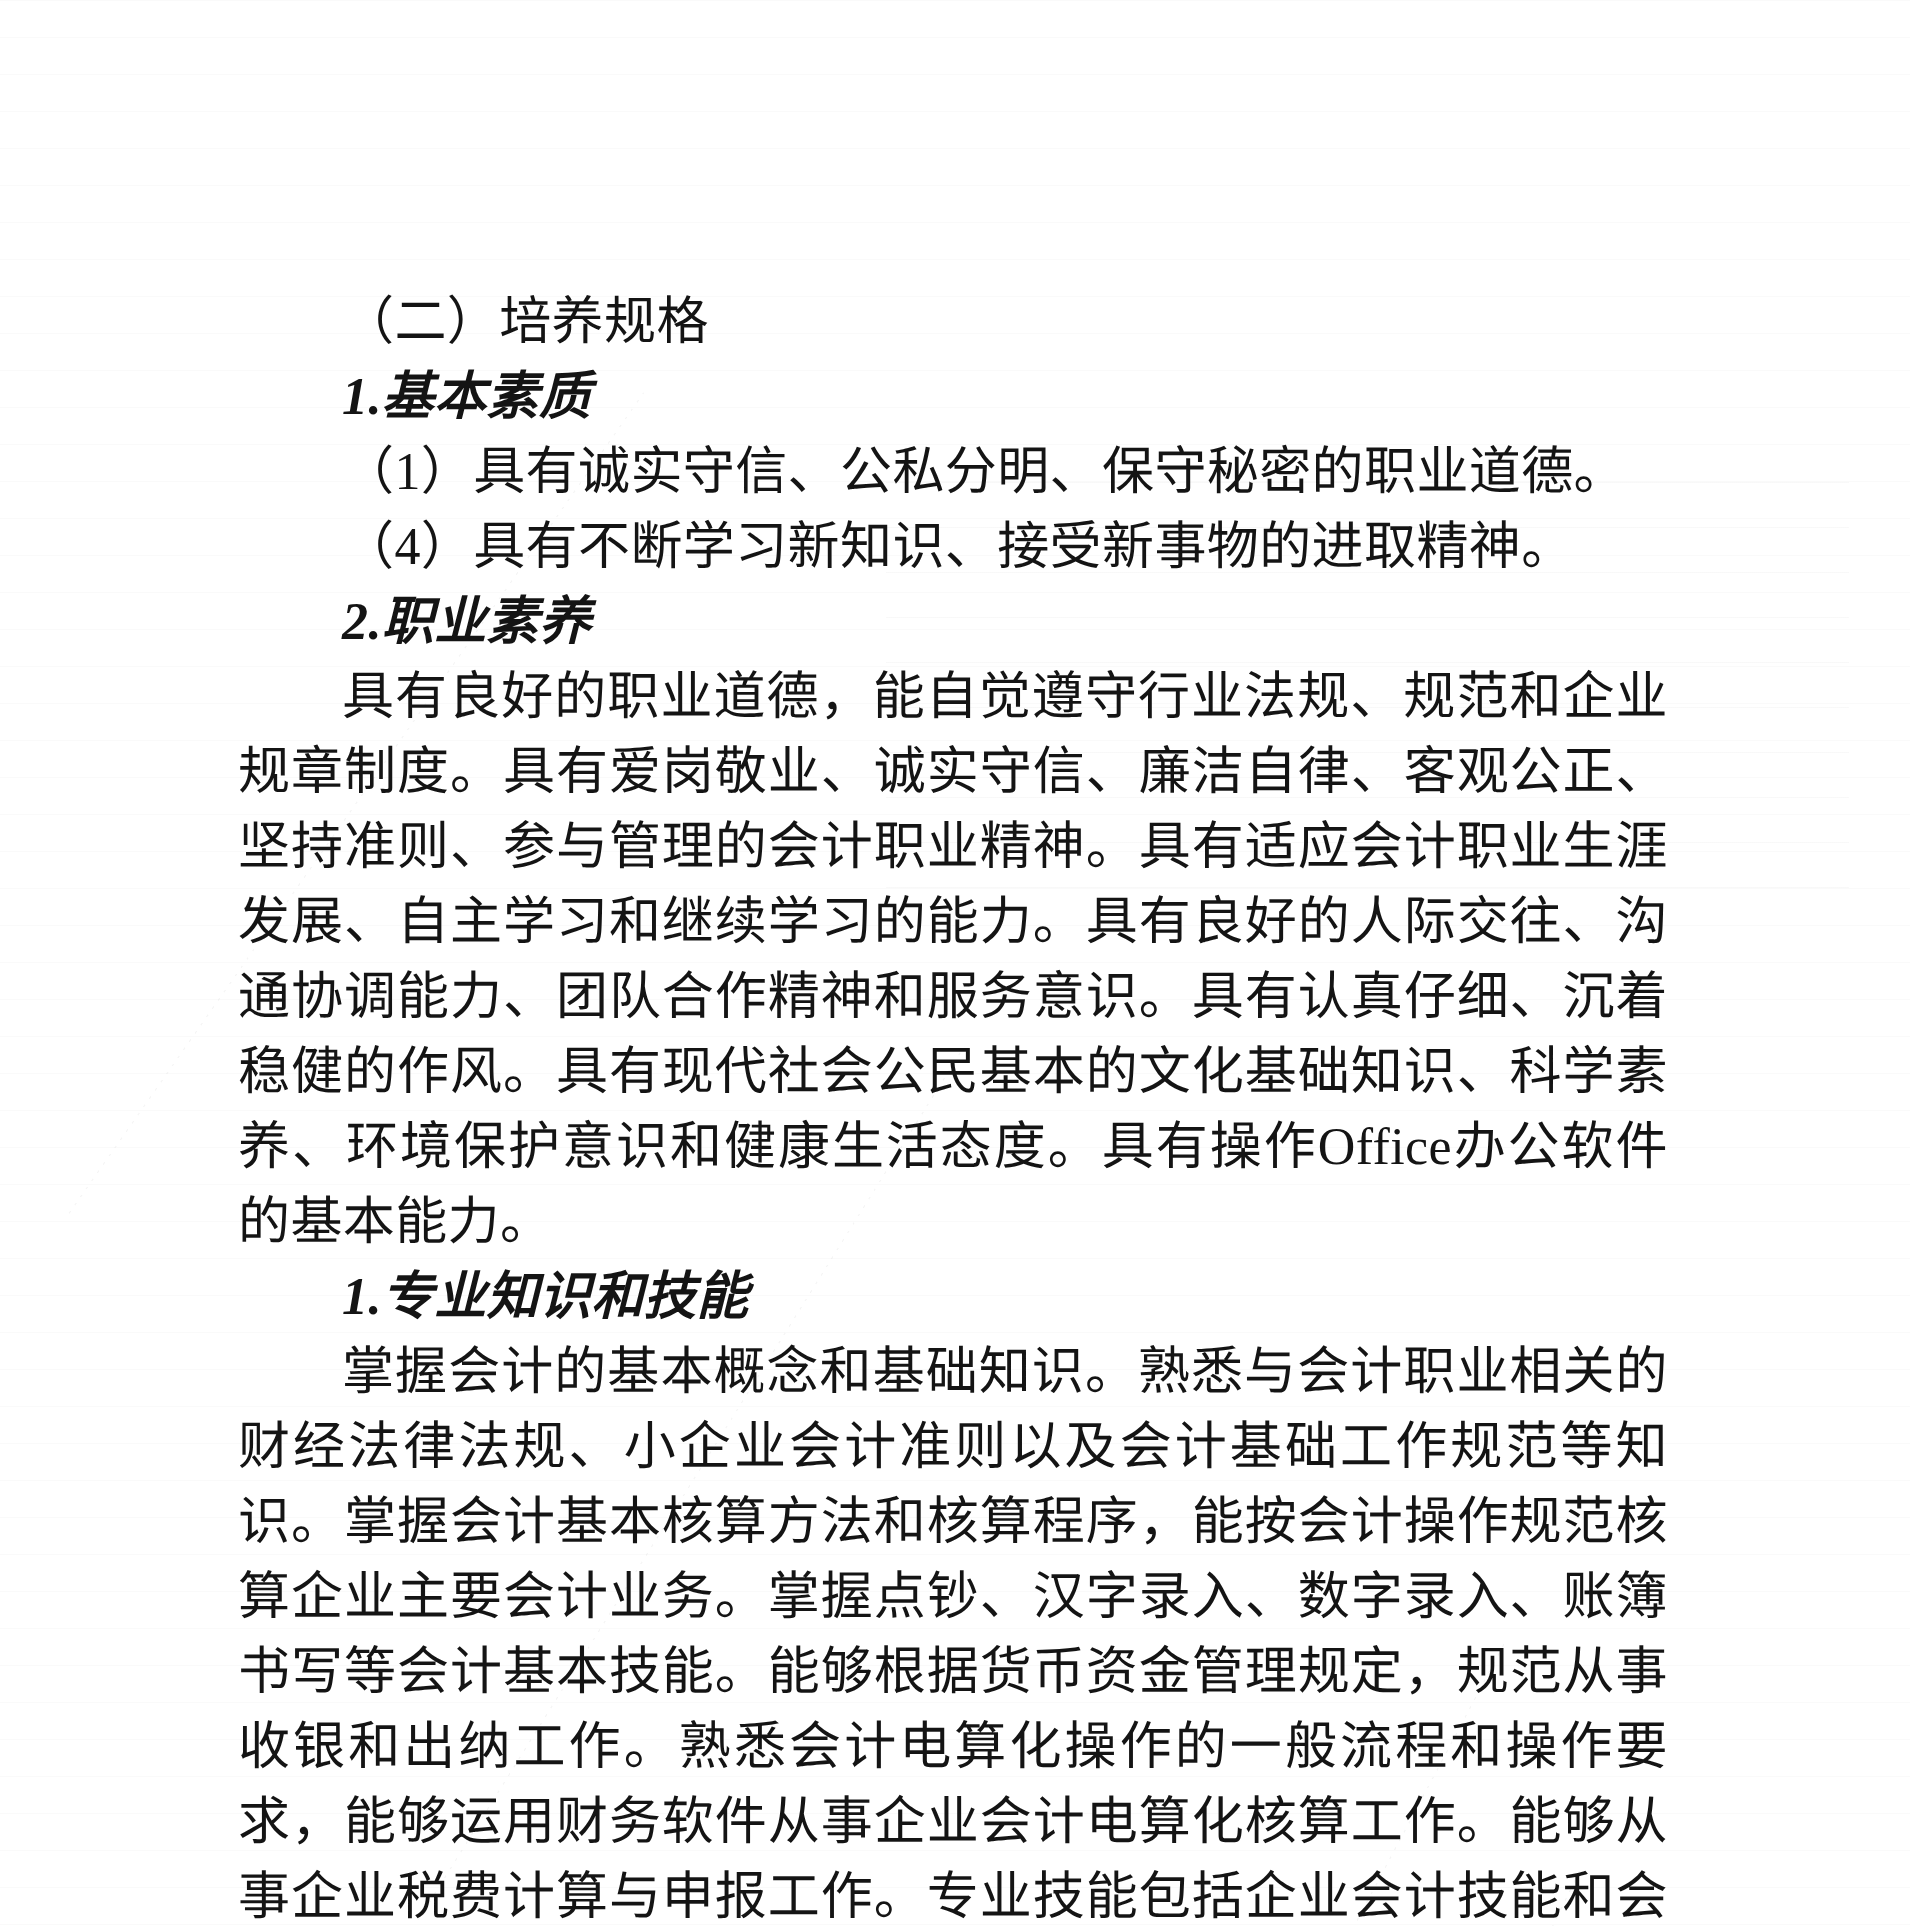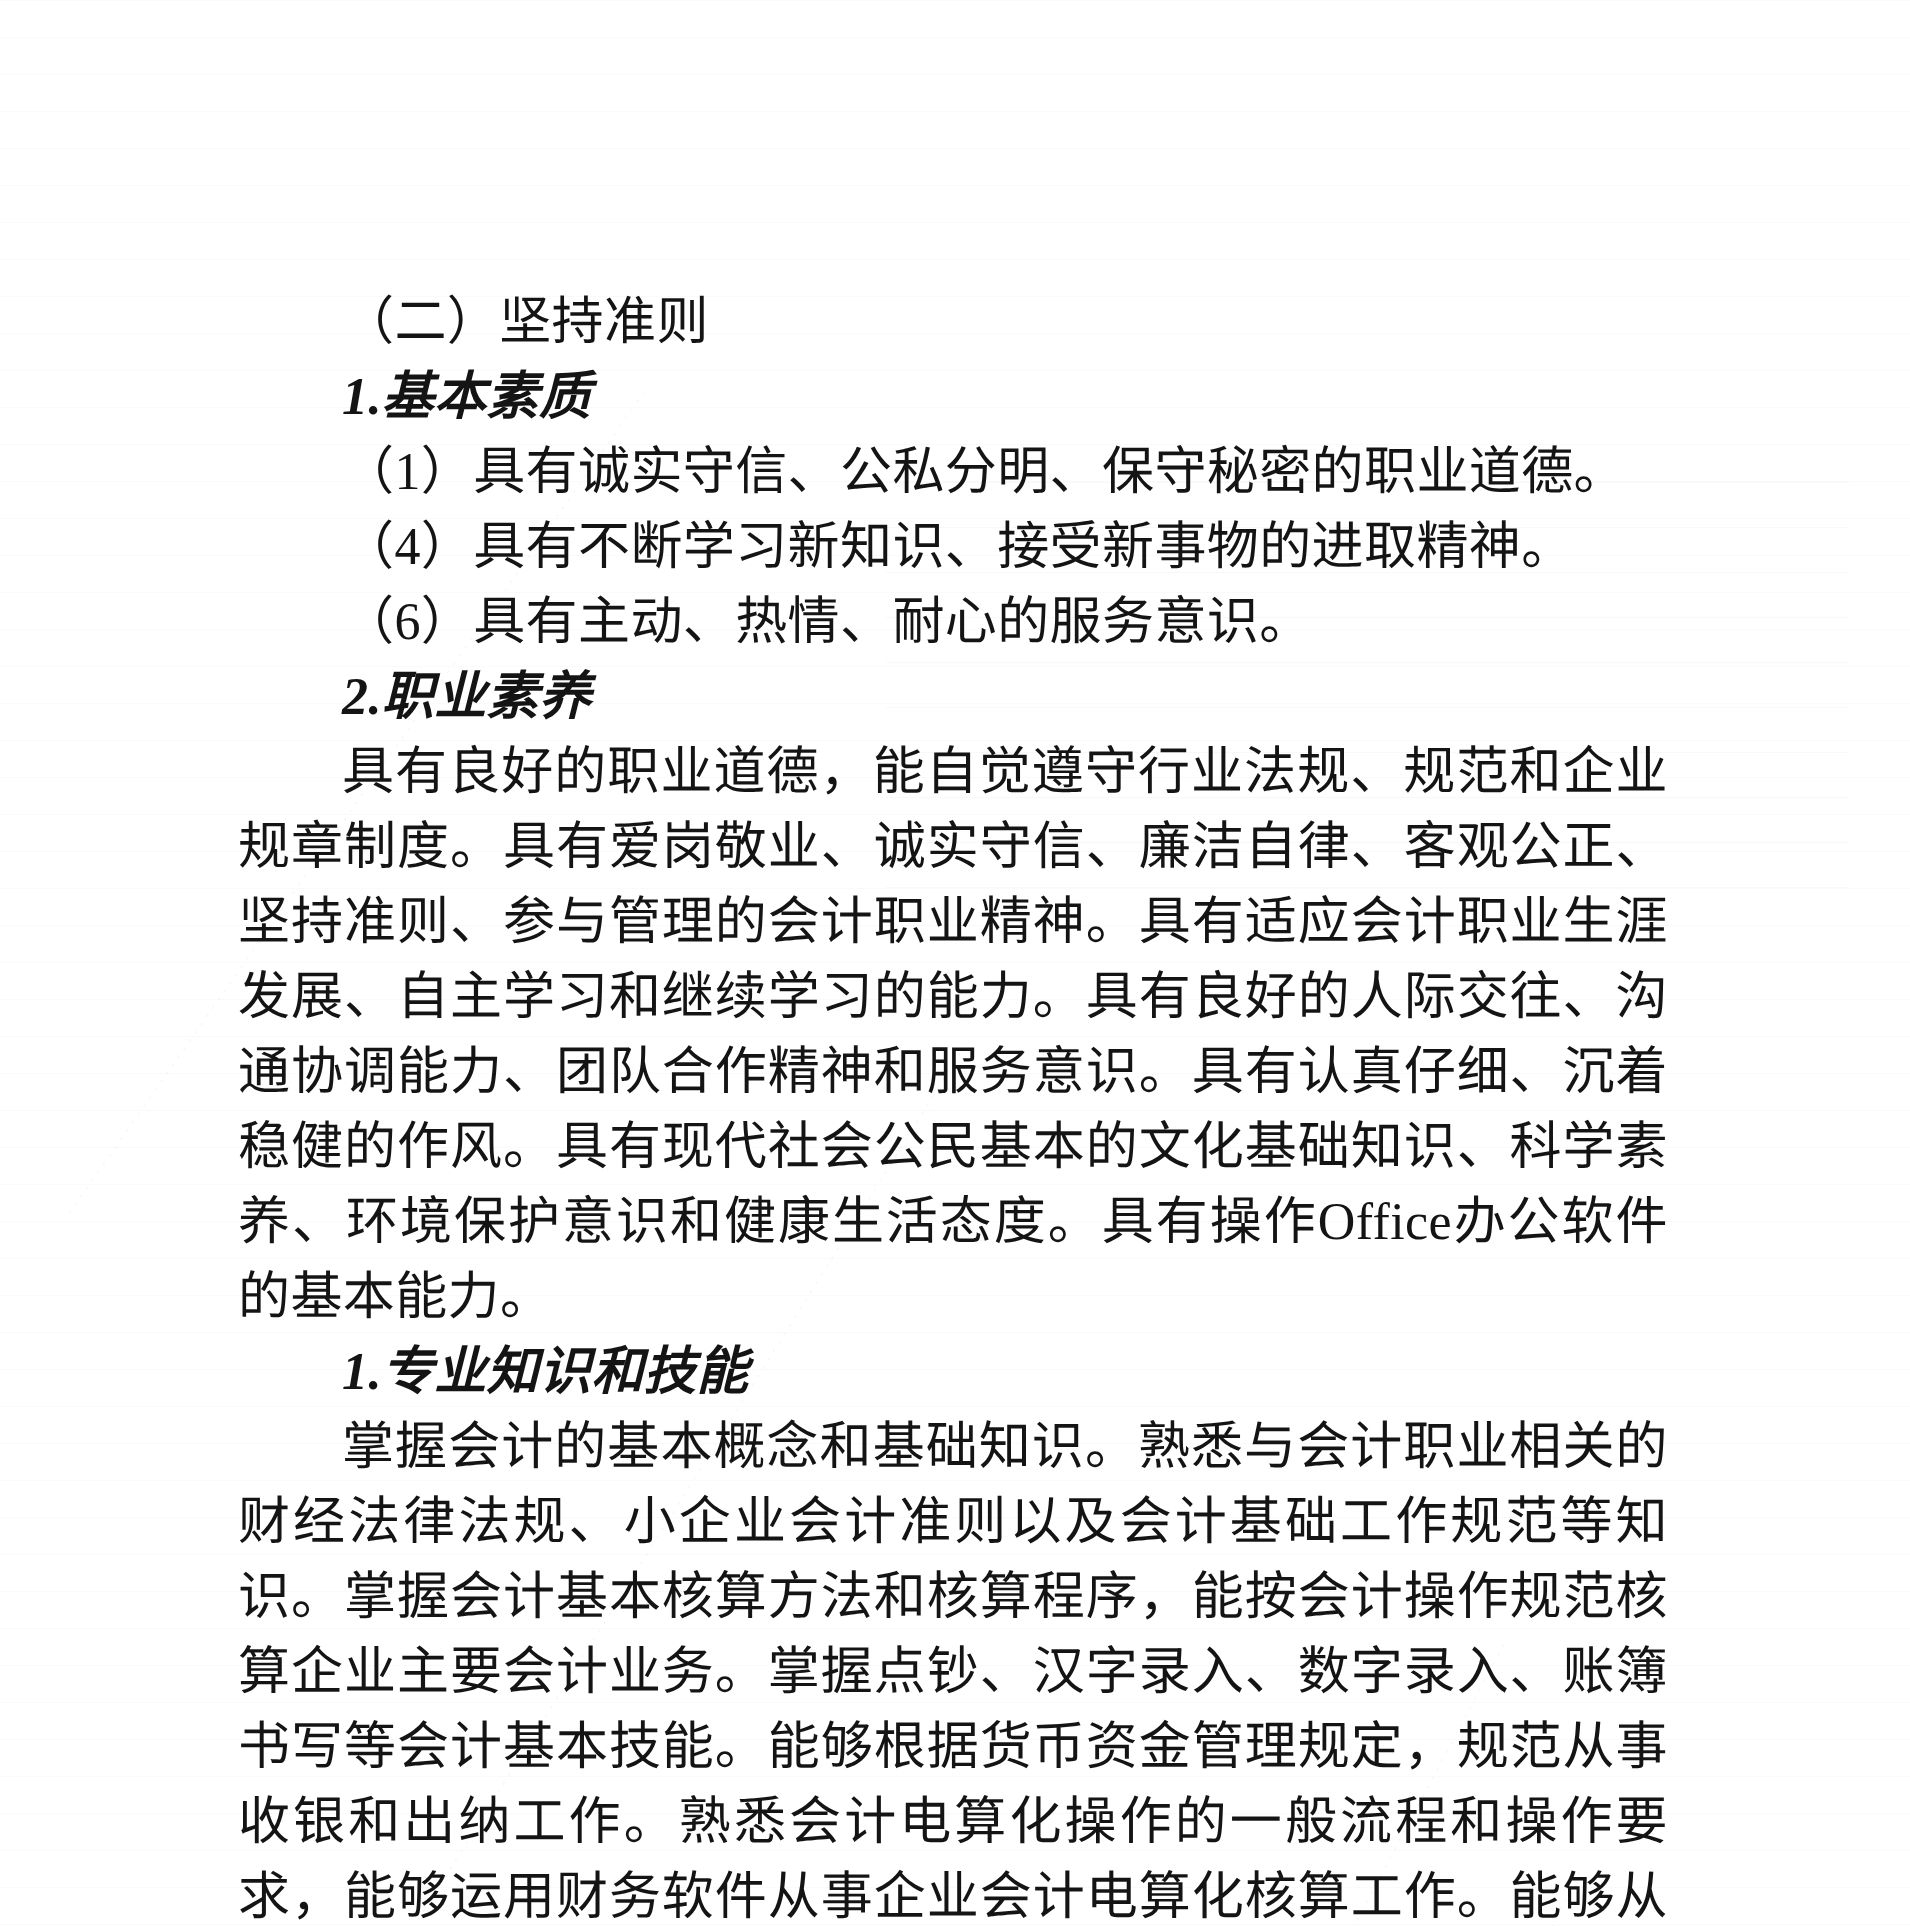--- a/index.html
+++ b/index.html
@@ -70,27 +70,26 @@
 <div class="page">
 
   <div class="grain"></div>
   <div class="grain2"></div>
   <div class="streak s1"></div>
   <div class="streak s2"></div>
   <div class="streak s3"></div>
   <div class="streak s4"></div>
 
   <div class="content">
-    <p class="indent">（二）坚持准则</p>
+    <p class="indent">（二）培养规格</p>
 
     <p class="head">1.基本素质</p>
 
     <p class="indent">（1）具有诚实守信、公私分明、保守秘密的职业道德。</p>
     <p class="indent">（4）具有不断学习新知识、接受新事物的进取精神。</p>
-    <p class="indent">（6）具有主动、热情、耐心的服务意识。</p>
 
     <p class="head">2.职业素养</p>
     <p class="indent">具有良好的职业道德，能自觉遵守行业法规、规范和企业规章制度。具有爱岗敬业、诚实守信、廉洁自律、客观公正、坚持准则、参与管理的会计职业精神。具有适应会计职业生涯发展、自主学习和继续学习的能力。具有良好的人际交往、沟通协调能力、团队合作精神和服务意识。具有认真仔细、沉着稳健的作风。具有现代社会公民基本的文化基础知识、科学素养、环境保护意识和健康生活态度。具有操作Office办公软件的基本能力。</p>
 
     <p class="head">1.专业知识和技能</p>
     <p class="indent">掌握会计的基本概念和基础知识。熟悉与会计职业相关的财经法律法规、小企业会计准则以及会计基础工作规范等知识。掌握会计基本核算方法和核算程序，能按会计操作规范核算企业主要会计业务。掌握点钞、汉字录入、数字录入、账簿书写等会计基本技能。能够根据货币资金管理规定，规范从事收银和出纳工作。熟悉会计电算化操作的一般流程和操作要求，能够运用财务软件从事企业会计电算化核算工作。能够从事企业税费计算与申报工作。专业技能包括企业会计技能和会计服务技能</p>
 
   </div>
 
 </div>

